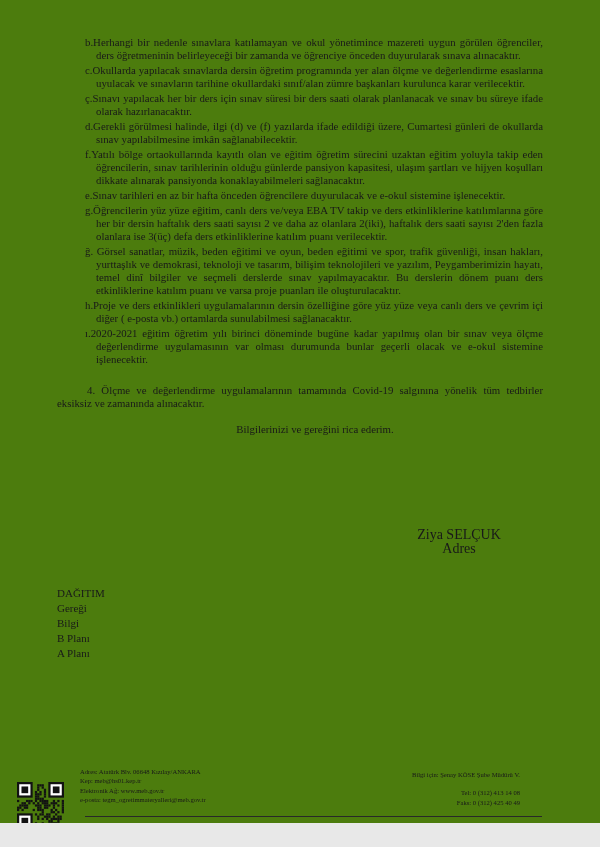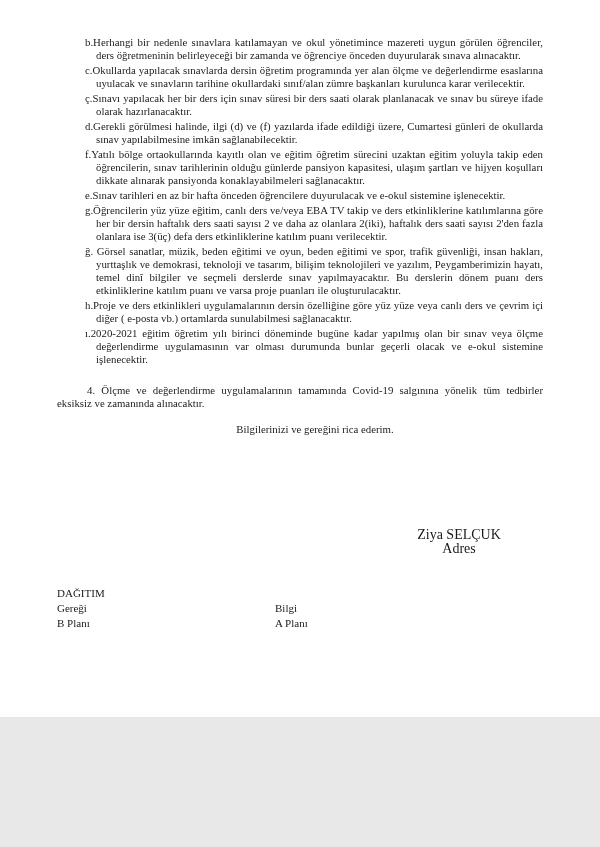--- a/index.html
+++ b/index.html
@@ -1,20 +1,20 @@
 <!DOCTYPE html>
 <html lang="tr"><head>
 <meta charset="utf-8">
 <style>
   html,body{margin:0;padding:0;background:#e8e8e8;}
   .page{
     position:relative;
-    width:600px;height:717px;
+    width:600px;height:823px;
     margin:0 auto;
-    background:#ffffff;
+    background:#4d7c0f;
     font-family:"Liberation Serif","DejaVu Serif",serif;
     color:#1b1b1b;
     overflow:hidden;
   }
   
   .content{
     position:absolute;
     top:36px;left:57px;right:57px;
     font-size:10.8px;line-height:13px;
     text-align:justify;
@@ -40,21 +40,21 @@
     top:528px;left:392px;width:134px;
     text-align:center;
     font-size:14px;line-height:14px;
   }
   
   .dagitim{
     position:absolute;
     top:586px;left:57px;width:320px;
     font-size:11px;line-height:15px;
   }
-  .dg-row{display:flex;}
+  .dg-row{display:flex;flex-direction:column;}
   .dg-row .c1{width:218px;}
   
   .qr{position:absolute;top:782px;left:17px;width:47px;height:47px;}
   .footer-left{
     position:absolute;top:767px;left:80px;
     font-size:6.6px;line-height:9.4px;
     font-family:"Liberation Serif","DejaVu Serif",serif;
   }
   .footer-right{
     position:absolute;top:770px;right:80px;

